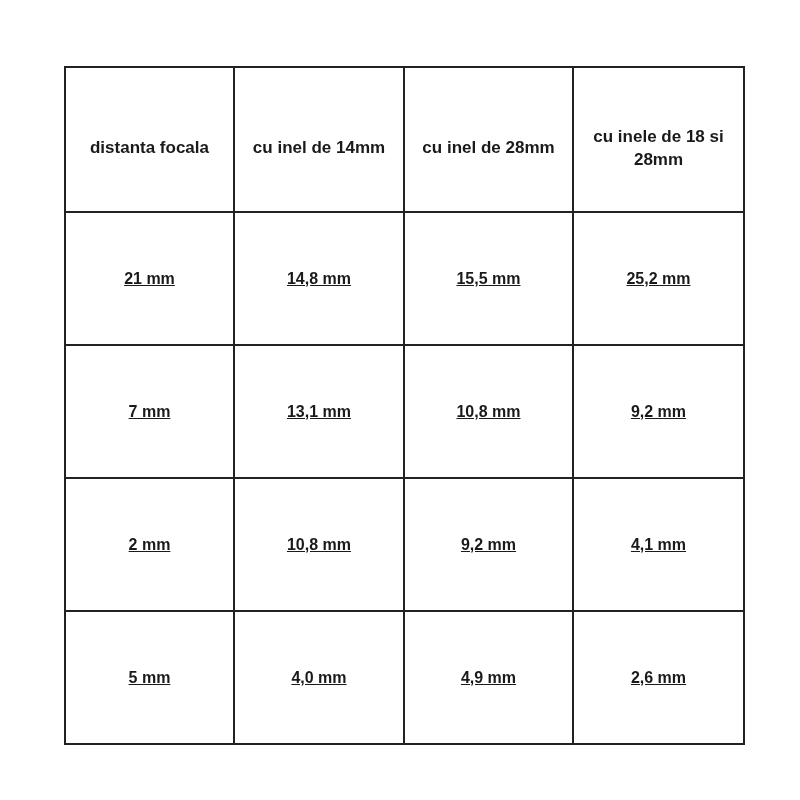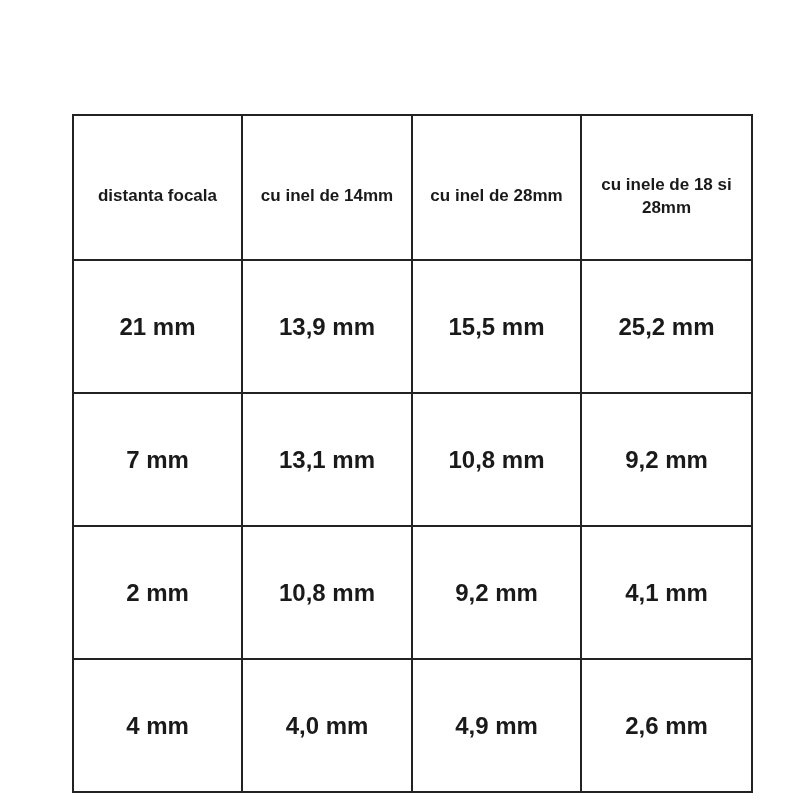--- a/index.html
+++ b/index.html
@@ -12,50 +12,50 @@
   }
   .page {
     position: relative;
     width: 800px;
     height: 800px;
     background: #ffffff;
     overflow: hidden;
   }
   table.focal-table {
     position: absolute;
-    left: 72px;
+    left: 64px;
     top: 66px;
     width: 679px;
     height: 679px;
     border-collapse: collapse;
     table-layout: fixed;
     background: #ffffff;
-    margin-top: 48px;
   }
   table.focal-table th,
   table.focal-table td {
     border: 2px solid #222222;
     text-align: center;
     vertical-align: middle;
     color: #1a1a1a;
     background: #ffffff;
     padding: 0 6px;
   }
   table.focal-table th {
     height: 109px;
     font-size: 17px;
     font-weight: bold;
     line-height: 1.35;
     padding-top: 26px;
     padding-bottom: 8px;
   }
   table.focal-table td {
     height: 95px;
-    font-size: 24px;
+    font-size: 16px;
     font-weight: bold;
+    text-decoration: underline;
   }
   col.c1 { width: 169px; }
   col.c2 { width: 170px; }
   col.c3 { width: 169px; }
   col.c4 { width: 171px; }
 </style>
 </head>
 <body>
 
 <div class="page">
@@ -70,37 +70,37 @@
       <tr>
         <th>distanta focala</th>
         <th>cu inel de 14mm</th>
         <th>cu inel de 28mm</th>
         <th>cu inele de 18 si 28mm</th>
       </tr>
     </thead>
     <tbody>
       <tr>
         <td>21 mm</td>
-        <td>13,9 mm</td>
+        <td>14,8 mm</td>
         <td>15,5 mm</td>
         <td>25,2 mm</td>
       </tr>
       <tr>
         <td>7 mm</td>
         <td>13,1 mm</td>
         <td>10,8 mm</td>
         <td>9,2 mm</td>
       </tr>
       <tr>
         <td>2 mm</td>
         <td>10,8 mm</td>
         <td>9,2 mm</td>
         <td>4,1 mm</td>
       </tr>
       <tr>
-        <td>4 mm</td>
+        <td>5 mm</td>
         <td>4,0 mm</td>
         <td>4,9 mm</td>
         <td>2,6 mm</td>
       </tr>
     </tbody>
   </table>
 </div>
 
 </body></html>

